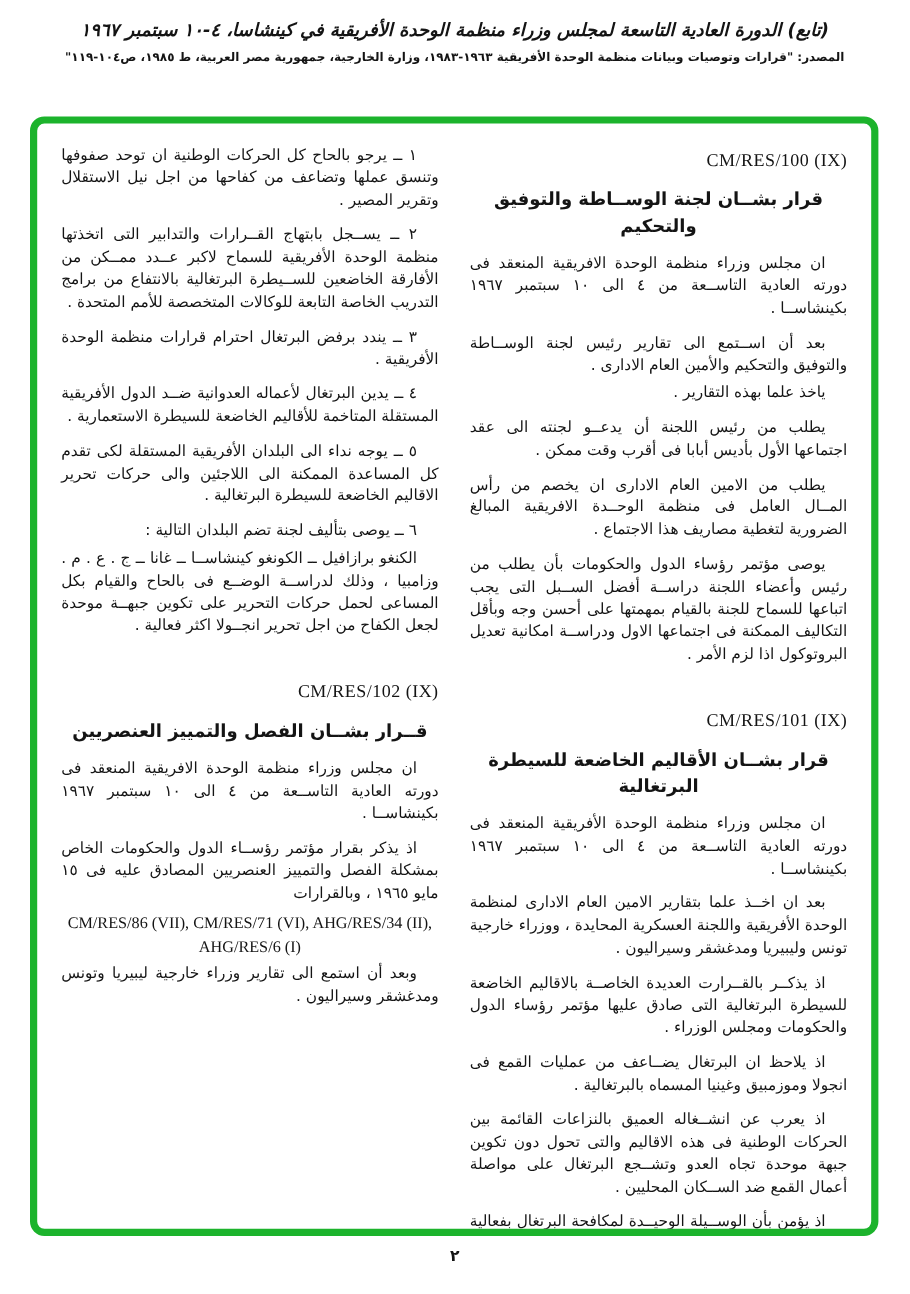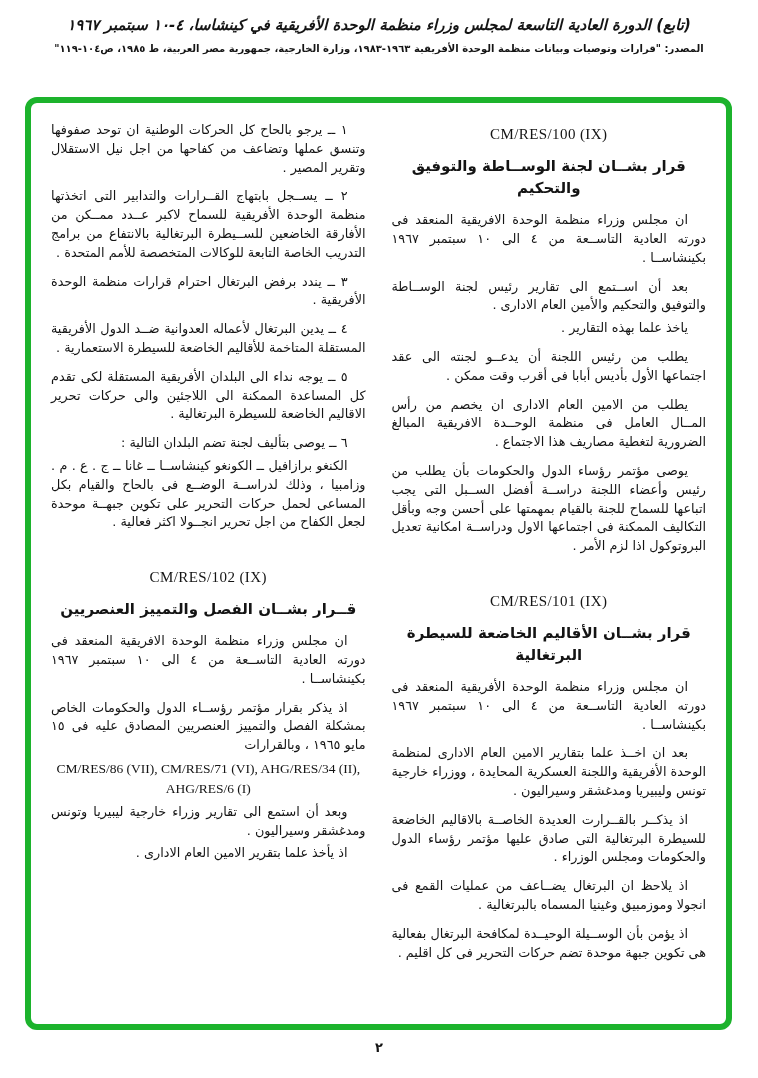--- a/index.html
+++ b/index.html
@@ -21,21 +21,21 @@
   .columns {
     display:flex; direction:rtl; gap:26px; height:100%;
     padding:18px 20px 0 20px;
   }
   .col {
     flex:1 1 0; min-width:0; direction:rtl; text-align:justify;
     font-size:12.8px; line-height:1.47; color:var(--ink);
   }
 
   .res-code {
-    direction:ltr; text-align:center; unicode-bidi:embed;
+    direction:ltr; text-align:right; unicode-bidi:embed;
     font-family:"Liberation Serif", serif; font-size:15px; letter-spacing:0.4px;
     margin:34px 0 6px;
   }
   .col > .res-code:first-child { margin-top:2px; }
   .res-title { text-align:center; font-weight:bold; font-size:15px; margin:10px 0 12px; }
   .para { margin:0 0 10px; text-indent:18px; }
   .para-tight { margin-bottom:4px; }
   .latin-line {
     direction:ltr; text-align:center; unicode-bidi:embed;
     font-family:"Liberation Serif", serif; font-size:13.5px; margin:0 0 4px;
@@ -66,37 +66,37 @@
       <p class="para">يطلب من رئيس اللجنة أن يدعــو لجنته الى عقد اجتماعها الأول بأديس أبابا فى أقرب وقت ممكن .</p>
       <p class="para">يطلب من الامين العام الادارى ان يخصم من رأس المــال العامل فى منظمة الوحــدة الافريقية المبالغ الضرورية لتغطية مصاريف هذا الاجتماع .</p>
       <p class="para">يوصى مؤتمر رؤساء الدول والحكومات بأن يطلب من رئيس وأعضاء اللجنة دراســة أفضل الســبل التى يجب اتباعها للسماح للجنة بالقيام بمهمتها على أحسن وجه وبأقل التكاليف الممكنة فى اجتماعها الاول ودراســة امكانية تعديل البروتوكول اذا لزم الأمر .</p>
 
       <div class="res-code">CM/RES/101 (IX)</div>
       <div class="res-title">قرار بشــان الأقاليم الخاضعة للسيطرة البرتغالية</div>
       <p class="para">ان مجلس وزراء منظمة الوحدة الأفريقية المنعقد فى دورته العادية التاســعة من ٤ الى ١٠ سبتمبر ١٩٦٧ بكينشاســا .</p>
       <p class="para">بعد ان اخــذ علما بتقارير الامين العام الادارى لمنظمة الوحدة الأفريقية واللجنة العسكرية المحايدة ، ووزراء خارجية تونس وليبيريا ومدغشقر وسيراليون .</p>
       <p class="para">اذ يذكــر بالقــرارت العديدة الخاصــة بالاقاليم الخاضعة للسيطرة البرتغالية التى صادق عليها مؤتمر رؤساء الدول والحكومات ومجلس الوزراء .</p>
       <p class="para">اذ يلاحظ ان البرتغال يضــاعف من عمليات القمع فى انجولا وموزمبيق وغينيا المسماه بالبرتغالية .</p>
+      <p class="para">اذ يعرب عن انشــغاله العميق بالنزاعات القائمة بين الحركات الوطنية فى هذه الاقاليم والتى تحول دون تكوين جبهة موحدة تجاه العدو وتشــجع البرتغال على مواصلة أعمال القمع ضد الســكان المحليين .</p>
       <p class="para">اذ يؤمن بأن الوســيلة الوحيــدة لمكافحة البرتغال بفعالية هى تكوين جبهة موحدة تضم حركات التحرير فى كل اقليم .</p>
     </div>
 
     <div class="col">
       <p class="para">١ ــ يرجو بالحاح كل الحركات الوطنية ان توحد صفوفها وتنسق عملها وتضاعف من كفاحها من اجل نيل الاستقلال وتقرير المصير .</p>
       <p class="para">٢ ــ يســجل بابتهاج القــرارات والتدابير التى اتخذتها منظمة الوحدة الأفريقية للسماح لاكبر عــدد ممــكن من الأفارقة الخاضعين للســيطرة البرتغالية بالانتفاع من برامج التدريب الخاصة التابعة للوكالات المتخصصة للأمم المتحدة .</p>
       <p class="para">٣ ــ يندد برفض البرتغال احترام قرارات منظمة الوحدة الأفريقية .</p>
       <p class="para">٤ ــ يدين البرتغال لأعماله العدوانية ضــد الدول الأفريقية المستقلة المتاخمة للأقاليم الخاضعة للسيطرة الاستعمارية .</p>
       <p class="para">٥ ــ يوجه نداء الى البلدان الأفريقية المستقلة لكى تقدم كل المساعدة الممكنة الى اللاجئين والى حركات تحرير الاقاليم الخاضعة للسيطرة البرتغالية .</p>
       <p class="para para-tight">٦ ــ يوصى بتأليف لجنة تضم البلدان التالية :</p>
       <p class="para">الكنغو برازافيل ــ الكونغو كينشاســا ــ غانا ــ ج . ع . م . وزامبيا ، وذلك لدراســة الوضــع فى بالحاح والقيام بكل المساعى لحمل حركات التحرير على تكوين جبهــة موحدة لجعل الكفاح من اجل تحرير انجــولا اكثر فعالية .</p>
 
       <div class="res-code">CM/RES/102 (IX)</div>
       <div class="res-title">قــرار بشــان الفصل والتمييز العنصريين</div>
       <p class="para">ان مجلس وزراء منظمة الوحدة الافريقية المنعقد فى دورته العادية التاســعة من ٤ الى ١٠ سبتمبر ١٩٦٧ بكينشاســا .</p>
       <p class="para para-tight">اذ يذكر بقرار مؤتمر رؤســاء الدول والحكومات الخاص بمشكلة الفصل والتمييز العنصريين المصادق عليه فى ١٥ مايو ١٩٦٥ ، وبالقرارات</p>
       <div class="latin-line">CM/RES/86 (VII), CM/RES/71 (VI), AHG/RES/34 (II), AHG/RES/6 (I)</div>
       <p class="para para-tight">وبعد أن استمع الى تقارير وزراء خارجية ليبيريا وتونس ومدغشقر وسيراليون .</p>
-      <p class="para">اذ يأخذ علما بتقرير الامين العام الادارى .</p>
     </div>
 
   </div>
 </div>
 
 <div class="footer-page">٢</div>
 
 </body></html>

